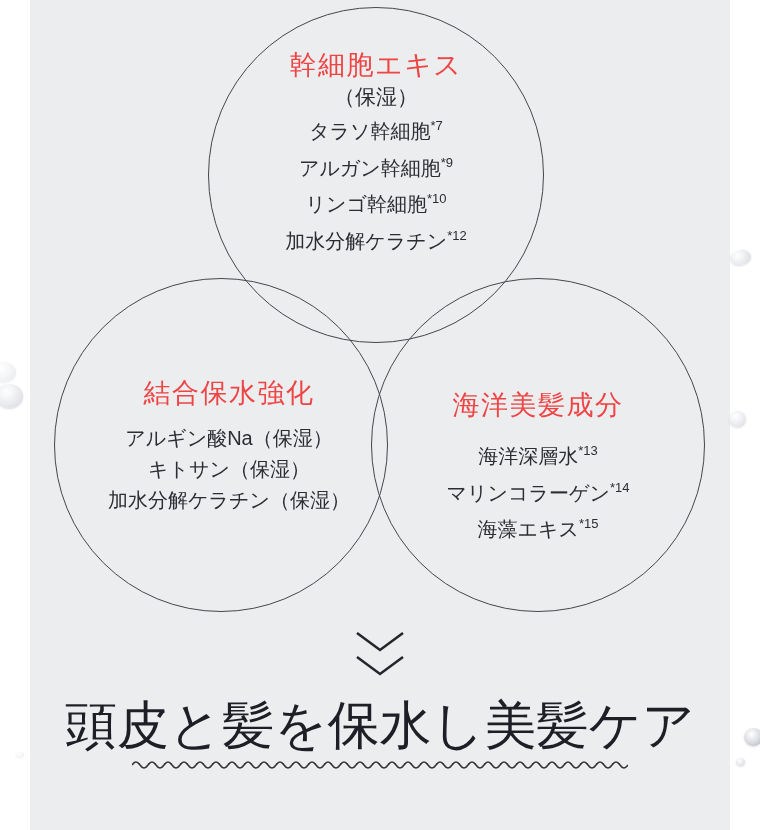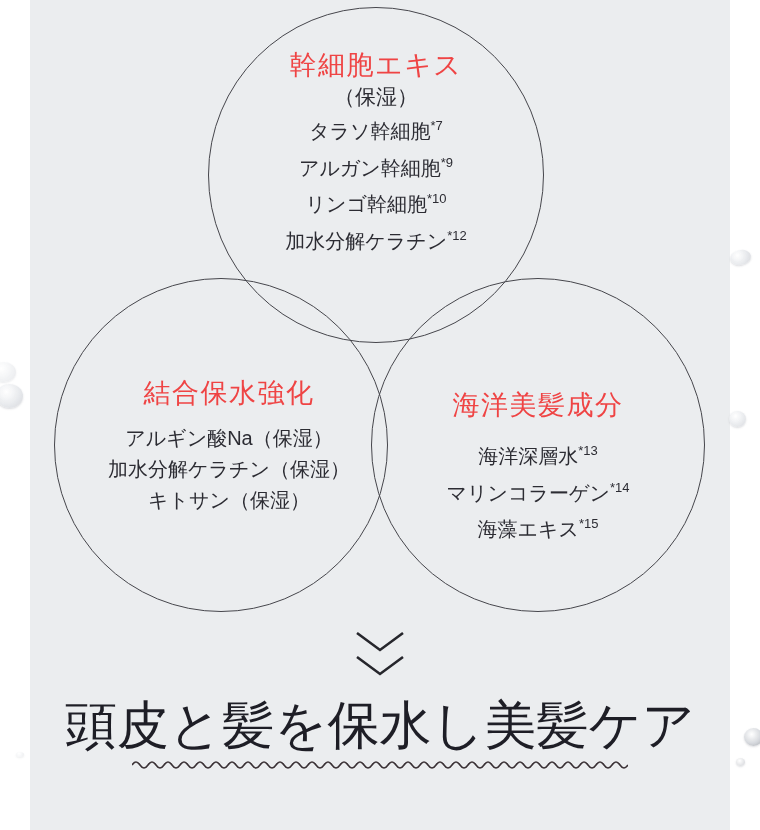--- a/index.html
+++ b/index.html
@@ -84,22 +84,22 @@
       <div class="c-item"><span>アルガン幹細胞</span><sup>*9</sup></div>
       <div class="c-item"><span>リンゴ幹細胞</span><sup>*10</sup></div>
       <div class="c-item"><span>加水分解ケラチン</span><sup>*12</sup></div>
     </div>
   </div>
 
   <div class="ctext left">
     <div class="c-title">結合保水強化</div>
     <div class="c-list">
       <div class="c-item">アルギン酸Na（保湿）</div>
+      <div class="c-item">キトサン（保湿）</div>
       <div class="c-item">加水分解ケラチン（保湿）</div>
-      <div class="c-item">キトサン（保湿）</div>
     </div>
   </div>
 
   <div class="ctext right">
     <div class="c-title">海洋美髪成分</div>
     <div class="c-list">
       <div class="c-item"><span>海洋深層水</span><sup>*13</sup></div>
       <div class="c-item"><span>マリンコラーゲン</span><sup>*14</sup></div>
       <div class="c-item"><span>海藻エキス</span><sup>*15</sup></div>
     </div>

